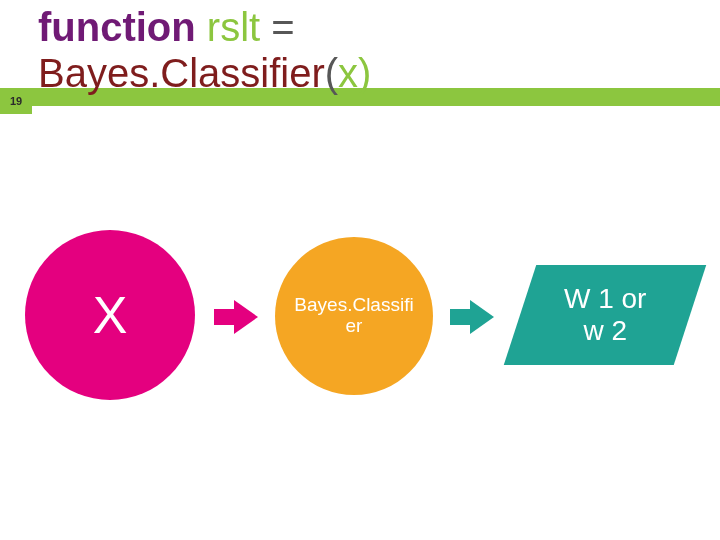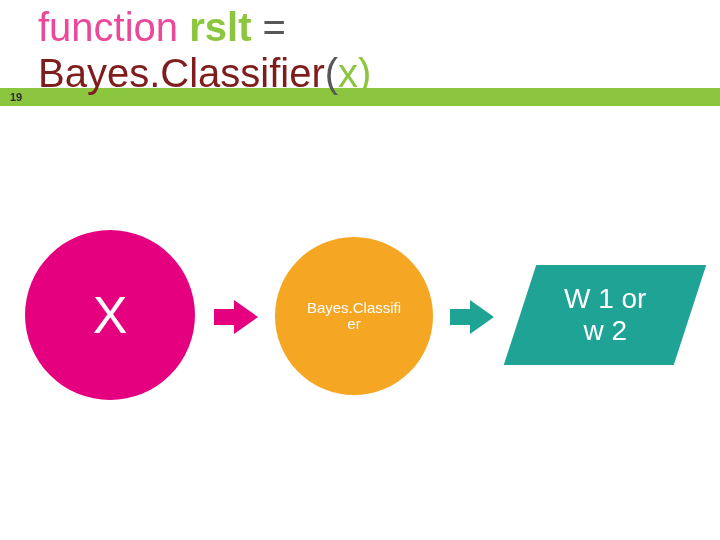--- a/index.html
+++ b/index.html
@@ -17,41 +17,41 @@
     top: 88px;
     width: 720px;
     height: 18px;
     background: #8cc63f;
   }
   .slide-number-box {
     position: absolute;
     left: 0;
     top: 88px;
     width: 32px;
-    height: 18px;
+    height: 26px;
     background: #8cc63f;
     color: #2b2b2b;
     font-size: 11px;
     font-weight: bold;
     display: flex;
     align-items: center;
     justify-content: center;
   }
   .title {
     position: absolute;
     left: 38px;
     top: 4px;
     font-size: 40px;
     font-weight: 500;
     color: #575757;
     line-height: 1.15;
     font-family: Arial, sans-serif;
   }
-  .title .kw { color: #ec4899; font-weight: normal; }
-  .title .rslt { color: #8cc63f; font-weight: bold; }
+  .title .kw { color: #701a75; font-weight: bold; }
+  .title .rslt { color: #8cc63f; font-weight: normal; }
   .title .eq { color: #575757; }
   .title .cls { color: #7f1d1d; }
   .title .paren-open { color: #575757; }
   .title .paren-close { color: #8cc63f; }
   .title .x { color: #8cc63f; }
 
   .diagram {
     position: absolute;
     top: 230px;
     left: 0;
@@ -106,21 +106,21 @@
     left: 275px;
     top: 7px;
     width: 158px;
     height: 158px;
     background: #f5a623;
     border-radius: 50%;
     display: flex;
     align-items: center;
     justify-content: center;
     color: #ffffff;
-    font-size: 15px;
+    font-size: 19px;
     text-align: center;
     line-height: 1.1;
   }
 
   .arrow2 { left: 450px; }
   .arrow2 .stem { background: #1fa394; }
   .arrow2 .head { border-left-color: #1fa394; }
 
   .parallelogram {
     position: absolute;

